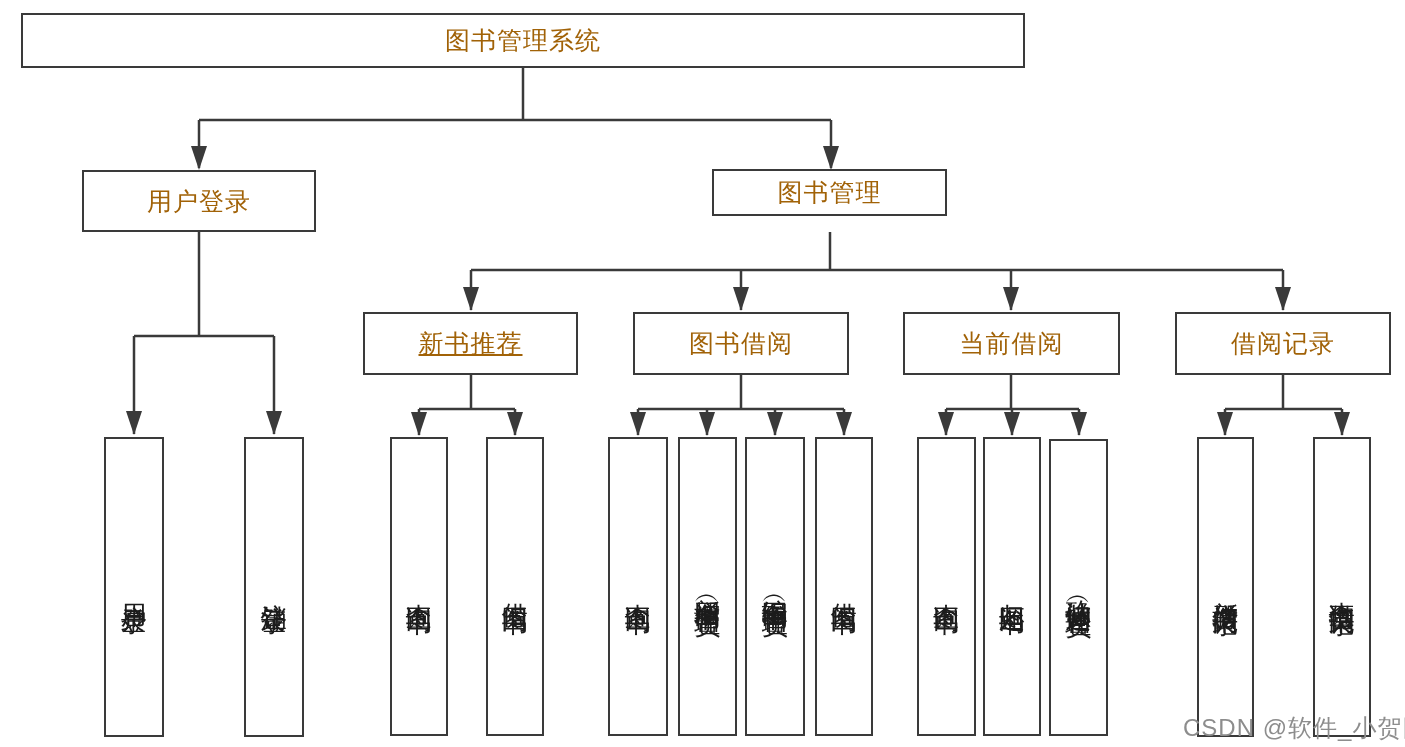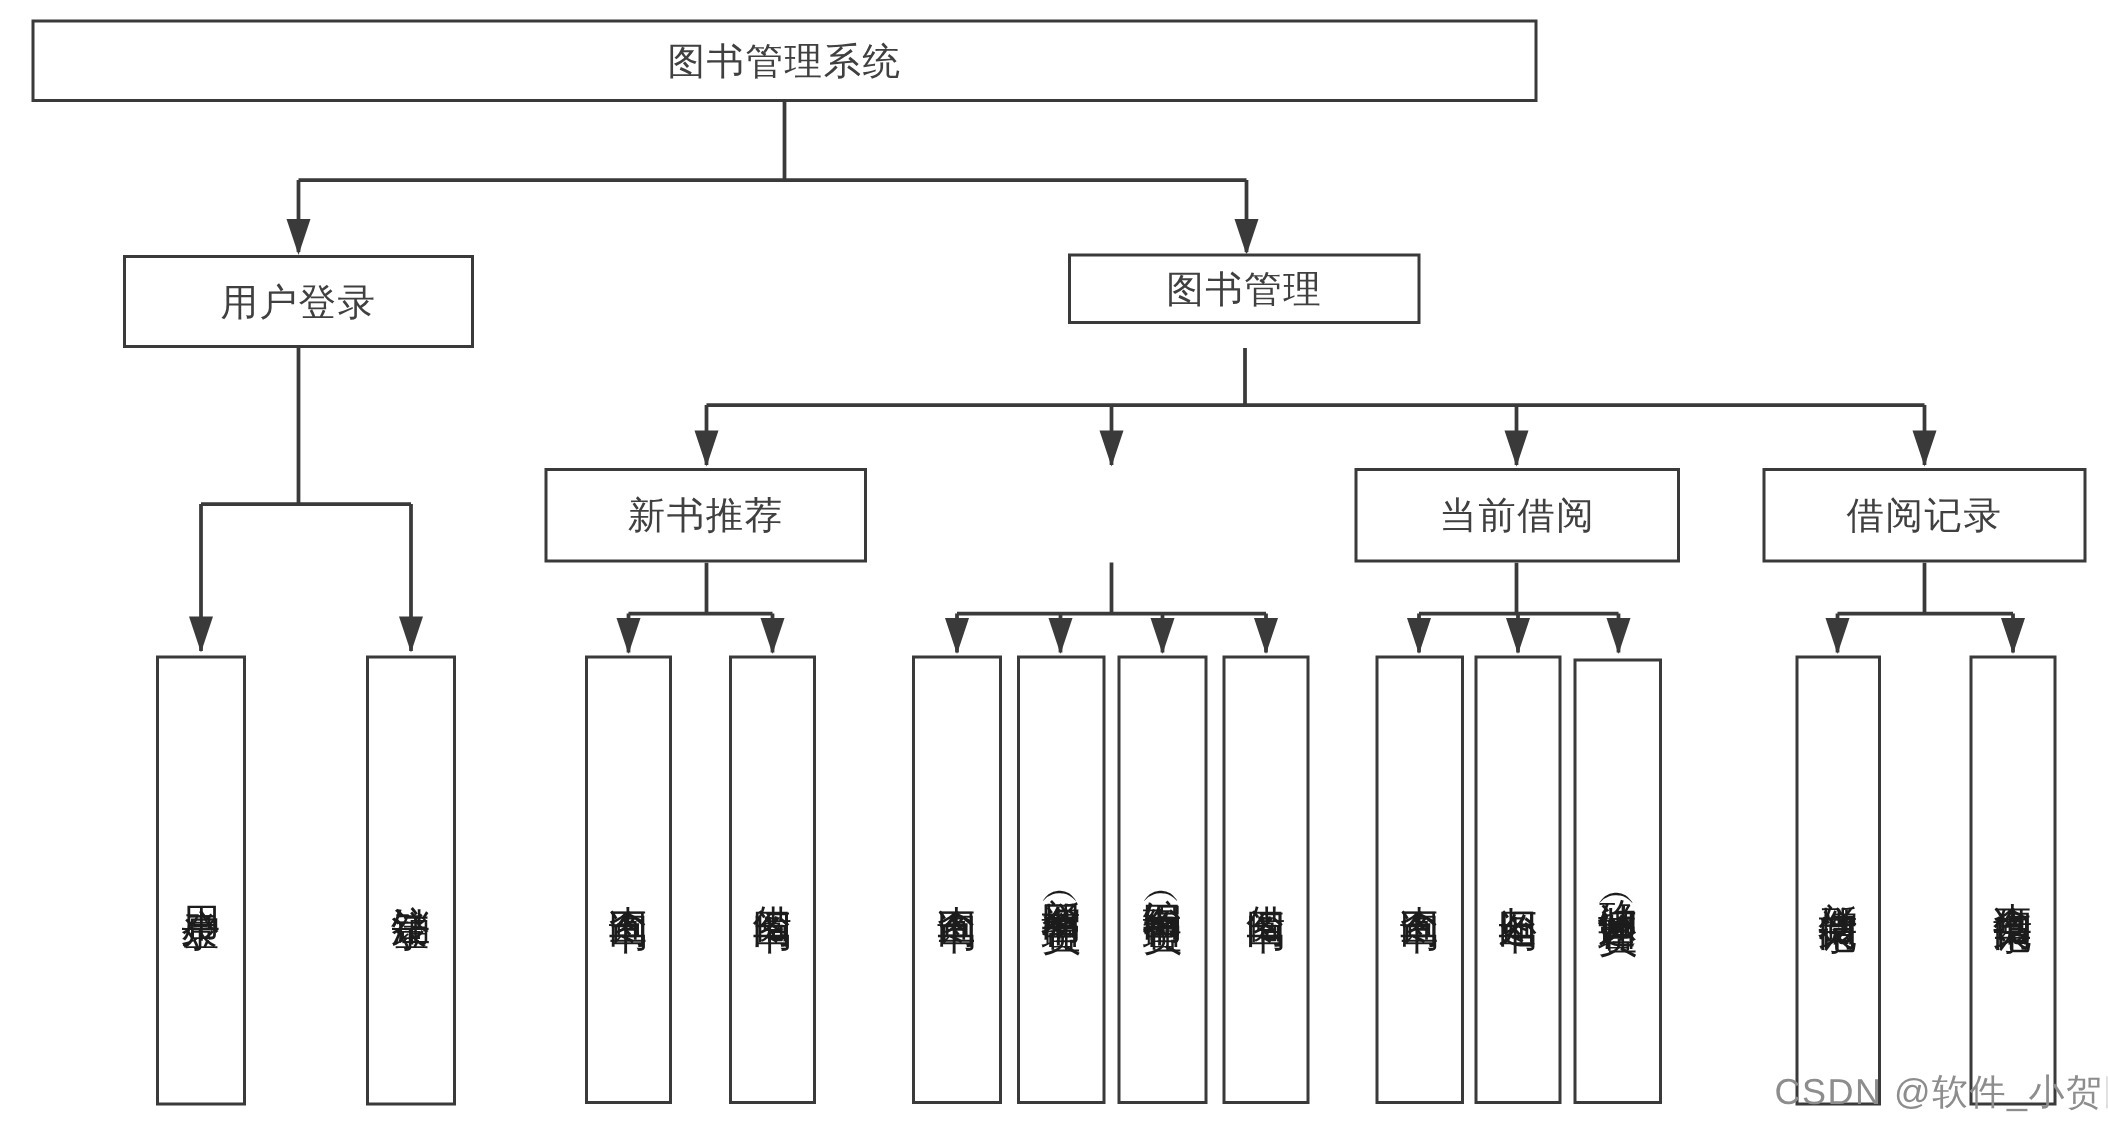--- a/index.html
+++ b/index.html
@@ -10,21 +10,21 @@
     font-family:"Liberation Sans","DejaVu Sans",sans-serif;
     overflow:hidden;
   }
   .connectors{position:absolute;left:0;top:0;}
   .hbox{
     position:absolute;
     box-sizing:border-box;
     border:2.5px solid #3a3a3a;
     background:#ffffff;
     display:flex;align-items:center;justify-content:center;
-    font-size:25px;color:#404040;
+    font-size:25px;color:#a16207;
     letter-spacing:1px;
     z-index:2;
   }
   .vbox{
     position:absolute;
     box-sizing:border-box;
     border:2.5px solid #3a3a3a;
     background:#ffffff;
     display:flex;align-items:center;justify-content:center;
     writing-mode:vertical-rl;
@@ -117,22 +117,25 @@
     <span>图书管理系统</span>
   </div>
 
   <div class="hbox" style="left:82px;top:170px;width:234px;height:62px;">
     <span>用户登录</span>
   </div>
   <div class="hbox" style="left:712px;top:169px;width:235px;height:47px;">
     <span>图书管理</span>
   </div>
 
-  <div class="hbox" style="left:363px;top:312px;width:215px;height:63px;">
+  <div class="hbox" style="left:363px;top:312px;width:215px;height:63px;text-decoration:underline;">
     <span>新书推荐</span>
+  </div>
+  <div class="hbox" style="left:633px;top:312px;width:216px;height:63px;">
+    <span>图书借阅</span>
   </div>
   <div class="hbox" style="left:903px;top:312px;width:217px;height:63px;">
     <span>当前借阅</span>
   </div>
   <div class="hbox" style="left:1175px;top:312px;width:216px;height:63px;">
     <span>借阅记录</span>
   </div>
 
   <div class="vbox" style="left:104px;top:437px;width:60px;height:300px;">
     <span>用户登录</span>

